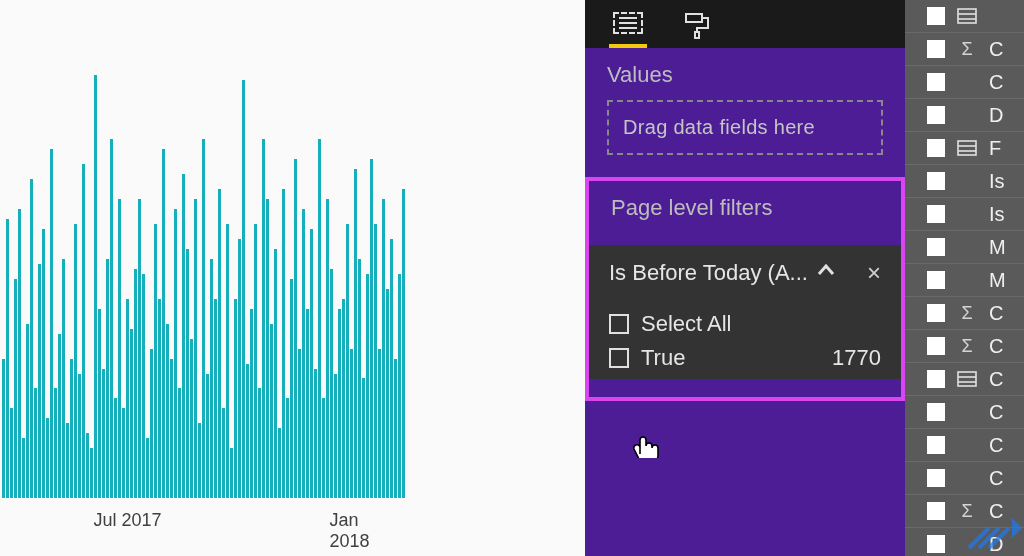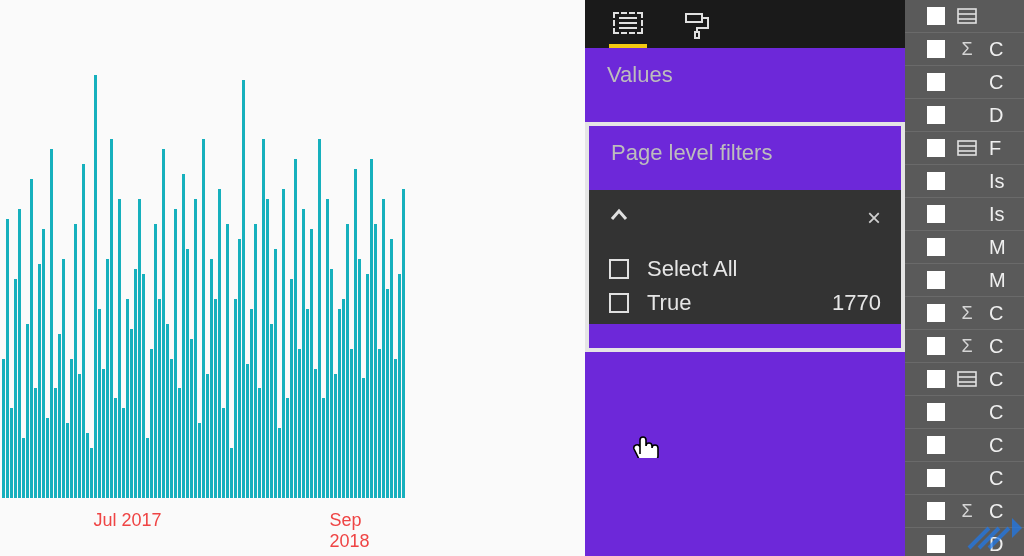--- a/index.html
+++ b/index.html
@@ -14,27 +14,27 @@
     position: absolute; left: 0; top: 0; width: 425px; height: 498px;
     display: flex; align-items: flex-end; gap: 1px; padding-left: 2px;
     overflow: hidden;
   }
   .bar {
     width: 3px; background: #16b0bd;
     flex-shrink: 0;
   }
   .xaxis-labels {
     position: absolute; top: 510px; left: 0; width: 425px; height: 30px;
-    color: #ef4444; font-size: 18px;
+    color: #404040; font-size: 18px;
   }
   .xaxis-labels span { position: absolute; transform: translateX(-50%); }
 
   
   .viz-panel {
-    width: 320px; height: 556px; background: #6d28d9; color: #d0d0d0;
+    width: 320px; height: 556px; background: #4c1d95; color: #d0d0d0;
     display: flex; flex-direction: column; position: absolute; left: 585px; top: 0;
   }
   .viz-tabs {
     height: 48px; background: #1a1a1a; display: flex; align-items: center;
     gap: 40px; padding-left: 28px;
   }
   .viz-tab-icon { width: 30px; height: 24px; position: relative; }
   .viz-tab-icon.active::after {
     content: ""; position: absolute; left: -4px; right: -4px; bottom: -12px;
     height: 4px; background: #f2c811;
@@ -53,40 +53,40 @@
     border: 2px dashed #888; padding: 14px 14px; color: #c5c5c5;
     font-size: 20px; letter-spacing: .3px;
   }
 
   .filters-hdr {
     background: #2a2a2a; color: #fff; font-size: 26px; font-weight: 600;
     padding: 14px 22px;
   }
 
   .filter-group {
-    border: 4px solid #e5e5e5; margin: 4px 0 0 0; padding-bottom: 24px;
+    border: 4px solid #d946ef; margin: 4px 0 0 0; padding-bottom: 18px;
   }
   .page-filters-label { color: #bdbdbd; font-size: 22px; padding: 14px 22px 24px; }
 
   .filter-card {
     background: #333333; padding: 14px 20px 4px;
   }
   .filter-card .title-row {
     display: flex; align-items: center; justify-content: space-between;
     color: #e6e6e6; font-size: 22px; margin-bottom: 20px;
   }
   .filter-card .title-row .lhs { display: flex; align-items: center; gap: 8px; }
   .chev-up { width: 20px; height: 20px; }
   .close-x { font-size: 24px; color: #cfcfcf; cursor: pointer; }
 
   .opt-row {
     display: flex; align-items: center; justify-content: space-between;
     padding: 4px 0; font-size: 22px; color: #e6e6e6;
   }
-  .opt-row .l { display: flex; align-items: center; gap: 18px; text-align: right; }
+  .opt-row .l { display: flex; align-items: center; gap: 12px; text-align: right; }
   .chk {
     width: 20px; height: 20px; border: 2px solid #e0e0e0; background: transparent;
     cursor: pointer; display: inline-block;
   }
   .opt-row .cnt { font-size: 22px; }
 
   .cursor-hand {
     position: absolute; left: 628px; top: 424px; width: 32px; height: 34px;
     pointer-events: none;
   }
@@ -220,21 +220,21 @@
         <div class="bar" style="height: 30%;"></div>
         <div class="bar" style="height: 60%;"></div>
         <div class="bar" style="height: 42%;"></div>
         <div class="bar" style="height: 52%;"></div>
         <div class="bar" style="height: 28%;"></div>
         <div class="bar" style="height: 45%;"></div>
         <div class="bar" style="height: 62%;"></div>
       </div>
     <div class="xaxis-labels" id="xaxis">
         <span style="left: 30%;">Jul 2017</span>
-        <span style="left: 85%;">Sep 2018</span>
+        <span style="left: 85%;">Jan 2018</span>
       </div>
   </div>
 
   <div class="viz-panel">
     <div class="viz-tabs">
       <div class="viz-tab-icon active">
         <div class="tab-fields">
           <div class="row"></div>
             <div class="row"></div>
             <div class="row"></div>
@@ -246,29 +246,31 @@
             <rect x="3" y="2" width="16" height="8"></rect>
             <path d="M19 6 h6 v10 h-11 v4"></path>
             <rect x="12" y="20" width="4" height="6"></rect>
           </svg>
         </div>
       </div>
     </div>
 
     <div class="values-block">
       <div class="values-label">Values</div>
+      <div class="values-drop">Drag data fields here</div>
     </div>
 
 
     <div class="filter-group">
       <div class="page-filters-label">Page level filters</div>
 
       <div class="filter-card">
         <div class="title-row">
           <div class="lhs">
+            <span>Is Before Today (A...</span>
             <span>
               <svg class="chev-up" viewBox="0 0 20 20" fill="none" stroke="#e0e0e0" stroke-width="3">
                 <path d="M3 14 L10 6 L17 14"></path>
               </svg>
             </span>
           </div>
           <span class="close-x">×</span>
         </div>
         <div id="filter-options">
             <div class="opt-row">

